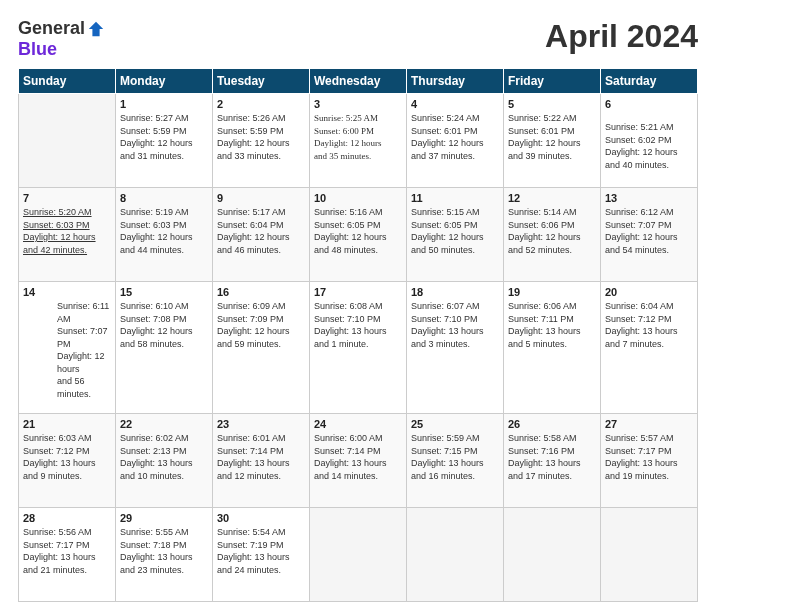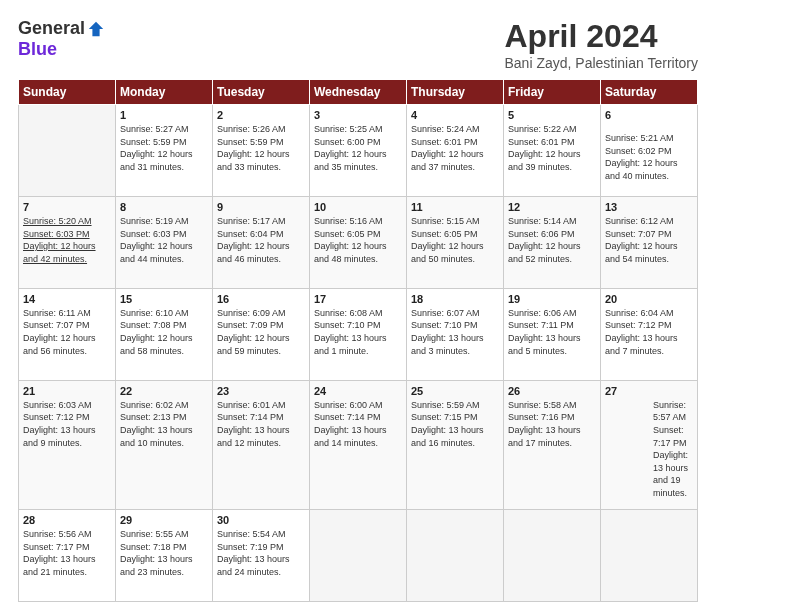--- a/index.html
+++ b/index.html
@@ -59,21 +59,21 @@
       font-size: 14px;
       color: #555;
     }
     .calendar {
       flex: 1;
       border-collapse: collapse;
       width: 100%;
       table-layout: fixed;
     }
     .calendar th {
-      background: #7f1d1d;
+      background: #0c4a6e;
       color: #fff;
       font-size: 12px;
       font-weight: bold;
       padding: 5px 4px;
       text-align: left;
       border: 1px solid #fff;
     }
     .calendar td {
       border: 1px solid #ccc;
       vertical-align: top;
@@ -111,21 +111,20 @@
       <div class="logo-text">
         <span class="logo-general">General</span>
         <svg class="logo-icon" viewBox="0 0 20 20">
           <path d="M10 2 L18 10 L14 10 L14 18 L6 18 L6 10 L2 10 Z" fill="#1565c0"></path>
         </svg>
       </div>
       <span class="logo-blue">Blue</span>
     </div>
     <div class="title-area">
       <div class="month-title">April 2024</div>
-      <div class="location">Bani Zayd, Palestinian Territory</div>
     </div>
   </div>
 
   <table class="calendar">
     <thead>
       <tr>
       <th>Sunday</th>
           <th>Monday</th>
           <th>Tuesday</th>
           <th>Wednesday</th>
@@ -146,21 +145,21 @@
           </td>
           <td>
             <span class="day-num">2</span>
             <div class="cell-content" style="white-space: pre-line;">Sunrise: 5:26 AM
 Sunset: 5:59 PM
 Daylight: 12 hours
 and 33 minutes.</div>
           </td>
           <td>
             <span class="day-num">3</span>
-            <div class="cell-content" style="white-space: pre-line;">Sunrise: 5:25 AM
+            <div class="cell-content" style="white-space: pre-line; font-family: Liberation Serif, serif;">Sunrise: 5:25 AM
 Sunset: 6:00 PM
 Daylight: 12 hours
 and 35 minutes.</div>
           </td>
           <td>
             <span class="day-num">4</span>
             <div class="cell-content" style="white-space: pre-line;">Sunrise: 5:24 AM
 Sunset: 6:01 PM
 Daylight: 12 hours
 and 37 minutes.</div>
@@ -227,21 +226,21 @@
             <span class="day-num">13</span>
             <div class="cell-content" style="white-space: pre-line;">Sunrise: 6:12 AM
 Sunset: 7:07 PM
 Daylight: 12 hours
 and 54 minutes.</div>
           </td>
         </tr>
         <tr>
           <td>
             <span class="day-num">14</span>
-            <div class="cell-content" style="white-space: pre-line;">Sunrise: 6:11 AM
+            <div class="cell-content" style="white-space: pre-line; margin-left: 34px;">Sunrise: 6:11 AM
 Sunset: 7:07 PM
 Daylight: 12 hours
 and 56 minutes.</div>
           </td>
           <td>
             <span class="day-num">15</span>
             <div class="cell-content" style="white-space: pre-line;">Sunrise: 6:10 AM
 Sunset: 7:08 PM
 Daylight: 12 hours
 and 58 minutes.</div>
@@ -320,21 +319,21 @@
           </td>
           <td>
             <span class="day-num">26</span>
             <div class="cell-content" style="white-space: pre-line;">Sunrise: 5:58 AM
 Sunset: 7:16 PM
 Daylight: 13 hours
 and 17 minutes.</div>
           </td>
           <td>
             <span class="day-num">27</span>
-            <div class="cell-content" style="white-space: pre-line; margin-left: 48px;">Sunrise: 5:57 AM
+            <div class="cell-content" style="white-space: pre-line;">Sunrise: 5:57 AM
 Sunset: 7:17 PM
 Daylight: 13 hours
 and 19 minutes.</div>
           </td>
         </tr>
         <tr>
           <td>
             <span class="day-num">28</span>
             <div class="cell-content" style="white-space: pre-line;">Sunrise: 5:56 AM
 Sunset: 7:17 PM

